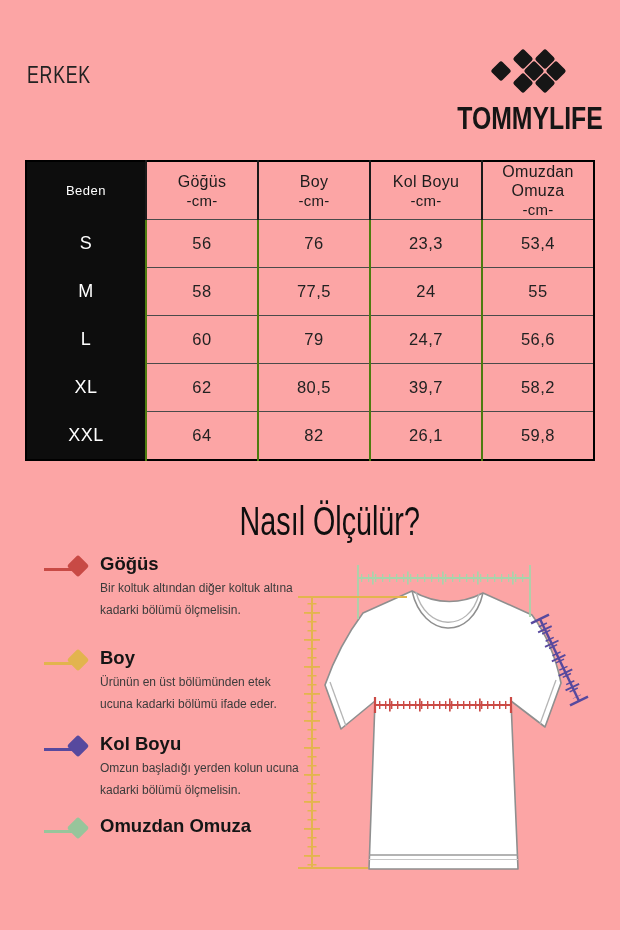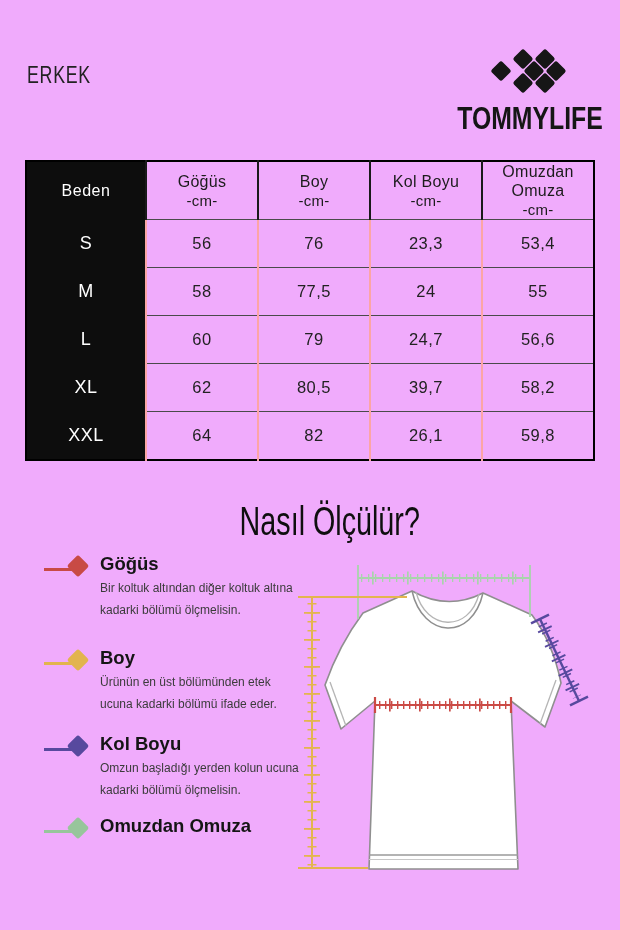--- a/index.html
+++ b/index.html
@@ -1,17 +1,17 @@
 <!DOCTYPE html>
 <html><head>
 <meta charset="utf-8">
 <style>
   html,body{margin:0;padding:0;background:#fff;}
   .sheet{
-    position:relative;width:620px;height:930px;background:#f0abfc;overflow:hidden;
+    position:relative;width:620px;height:930px;background:#fca5a5;overflow:hidden;
     font-family:"Liberation Sans","DejaVu Sans",sans-serif;color:#1a1a1a;
   }
   
   .hdr-left{position:absolute;left:27px;top:62px;}
   .category{display:inline-block;font-size:24px;font-weight:400;letter-spacing:1px;
     transform:scaleX(.74);transform-origin:left center;color:#222;line-height:26px;}
   .product{display:inline-block;font-size:34px;font-weight:700;letter-spacing:.5px;
     transform:scaleX(.76);transform-origin:left center;color:#111;line-height:38px;margin-top:2px;}
   .brand{position:absolute;left:430px;top:46px;width:200px;text-align:center;}
   .brand svg{display:block;margin:0 auto;}
@@ -20,26 +20,26 @@
   
   table.size{position:absolute;left:25px;top:160px;width:568px;height:295px;
     border-collapse:collapse;table-layout:fixed;}
   table.size col.c0{width:120px;}
   table.size col.cv{width:112px;}
   table.size{border:2px solid #000;}
   table.size td,table.size th{padding:0;text-align:center;vertical-align:middle;font-weight:400;}
   tr.hrow{height:53px;}
   tr.drow{height:48px;}
   .dark{background:#0d0d0d;color:#fff;}
-  .corner{font-size:16px;letter-spacing:.5px;}
+  .corner{font-size:13px;letter-spacing:.5px;}
   .sizecell{font-size:18px;letter-spacing:.5px;}
   .colhead{font-size:16px;line-height:19px;letter-spacing:.3px;color:#1c1c1c;border-left:2px solid #1a1a1a;}
   .colhead .unit{font-size:15px;}
   td.val{font-size:16.5px;letter-spacing:.5px;color:#222;
-    border-left:2px solid #fca5a5;border-top:1.2px solid #4a4a4a;}
+    border-left:2px solid #4d7c0f;border-top:1.2px solid #4a4a4a;}
   
   .m-title{position:absolute;left:0;top:498px;width:620px;text-align:center;padding-left:20px;}
   .m-title span{display:inline-block;font-size:41px;font-weight:500;color:#0f0f0f;
     transform:scaleX(.70);transform-origin:center;}
   
   .legend{position:absolute;left:0;top:0;}
   .lg-item{position:absolute;left:44px;width:270px;}
   .lg-icon{position:absolute;left:0;top:4px;width:52px;height:26px;}
   .lg-line{position:absolute;left:0;top:12px;width:34px;height:2.5px;background:currentColor;}
   .lg-diamond{position:absolute;left:26px;top:2px;width:16px;height:16px;background:currentColor;

